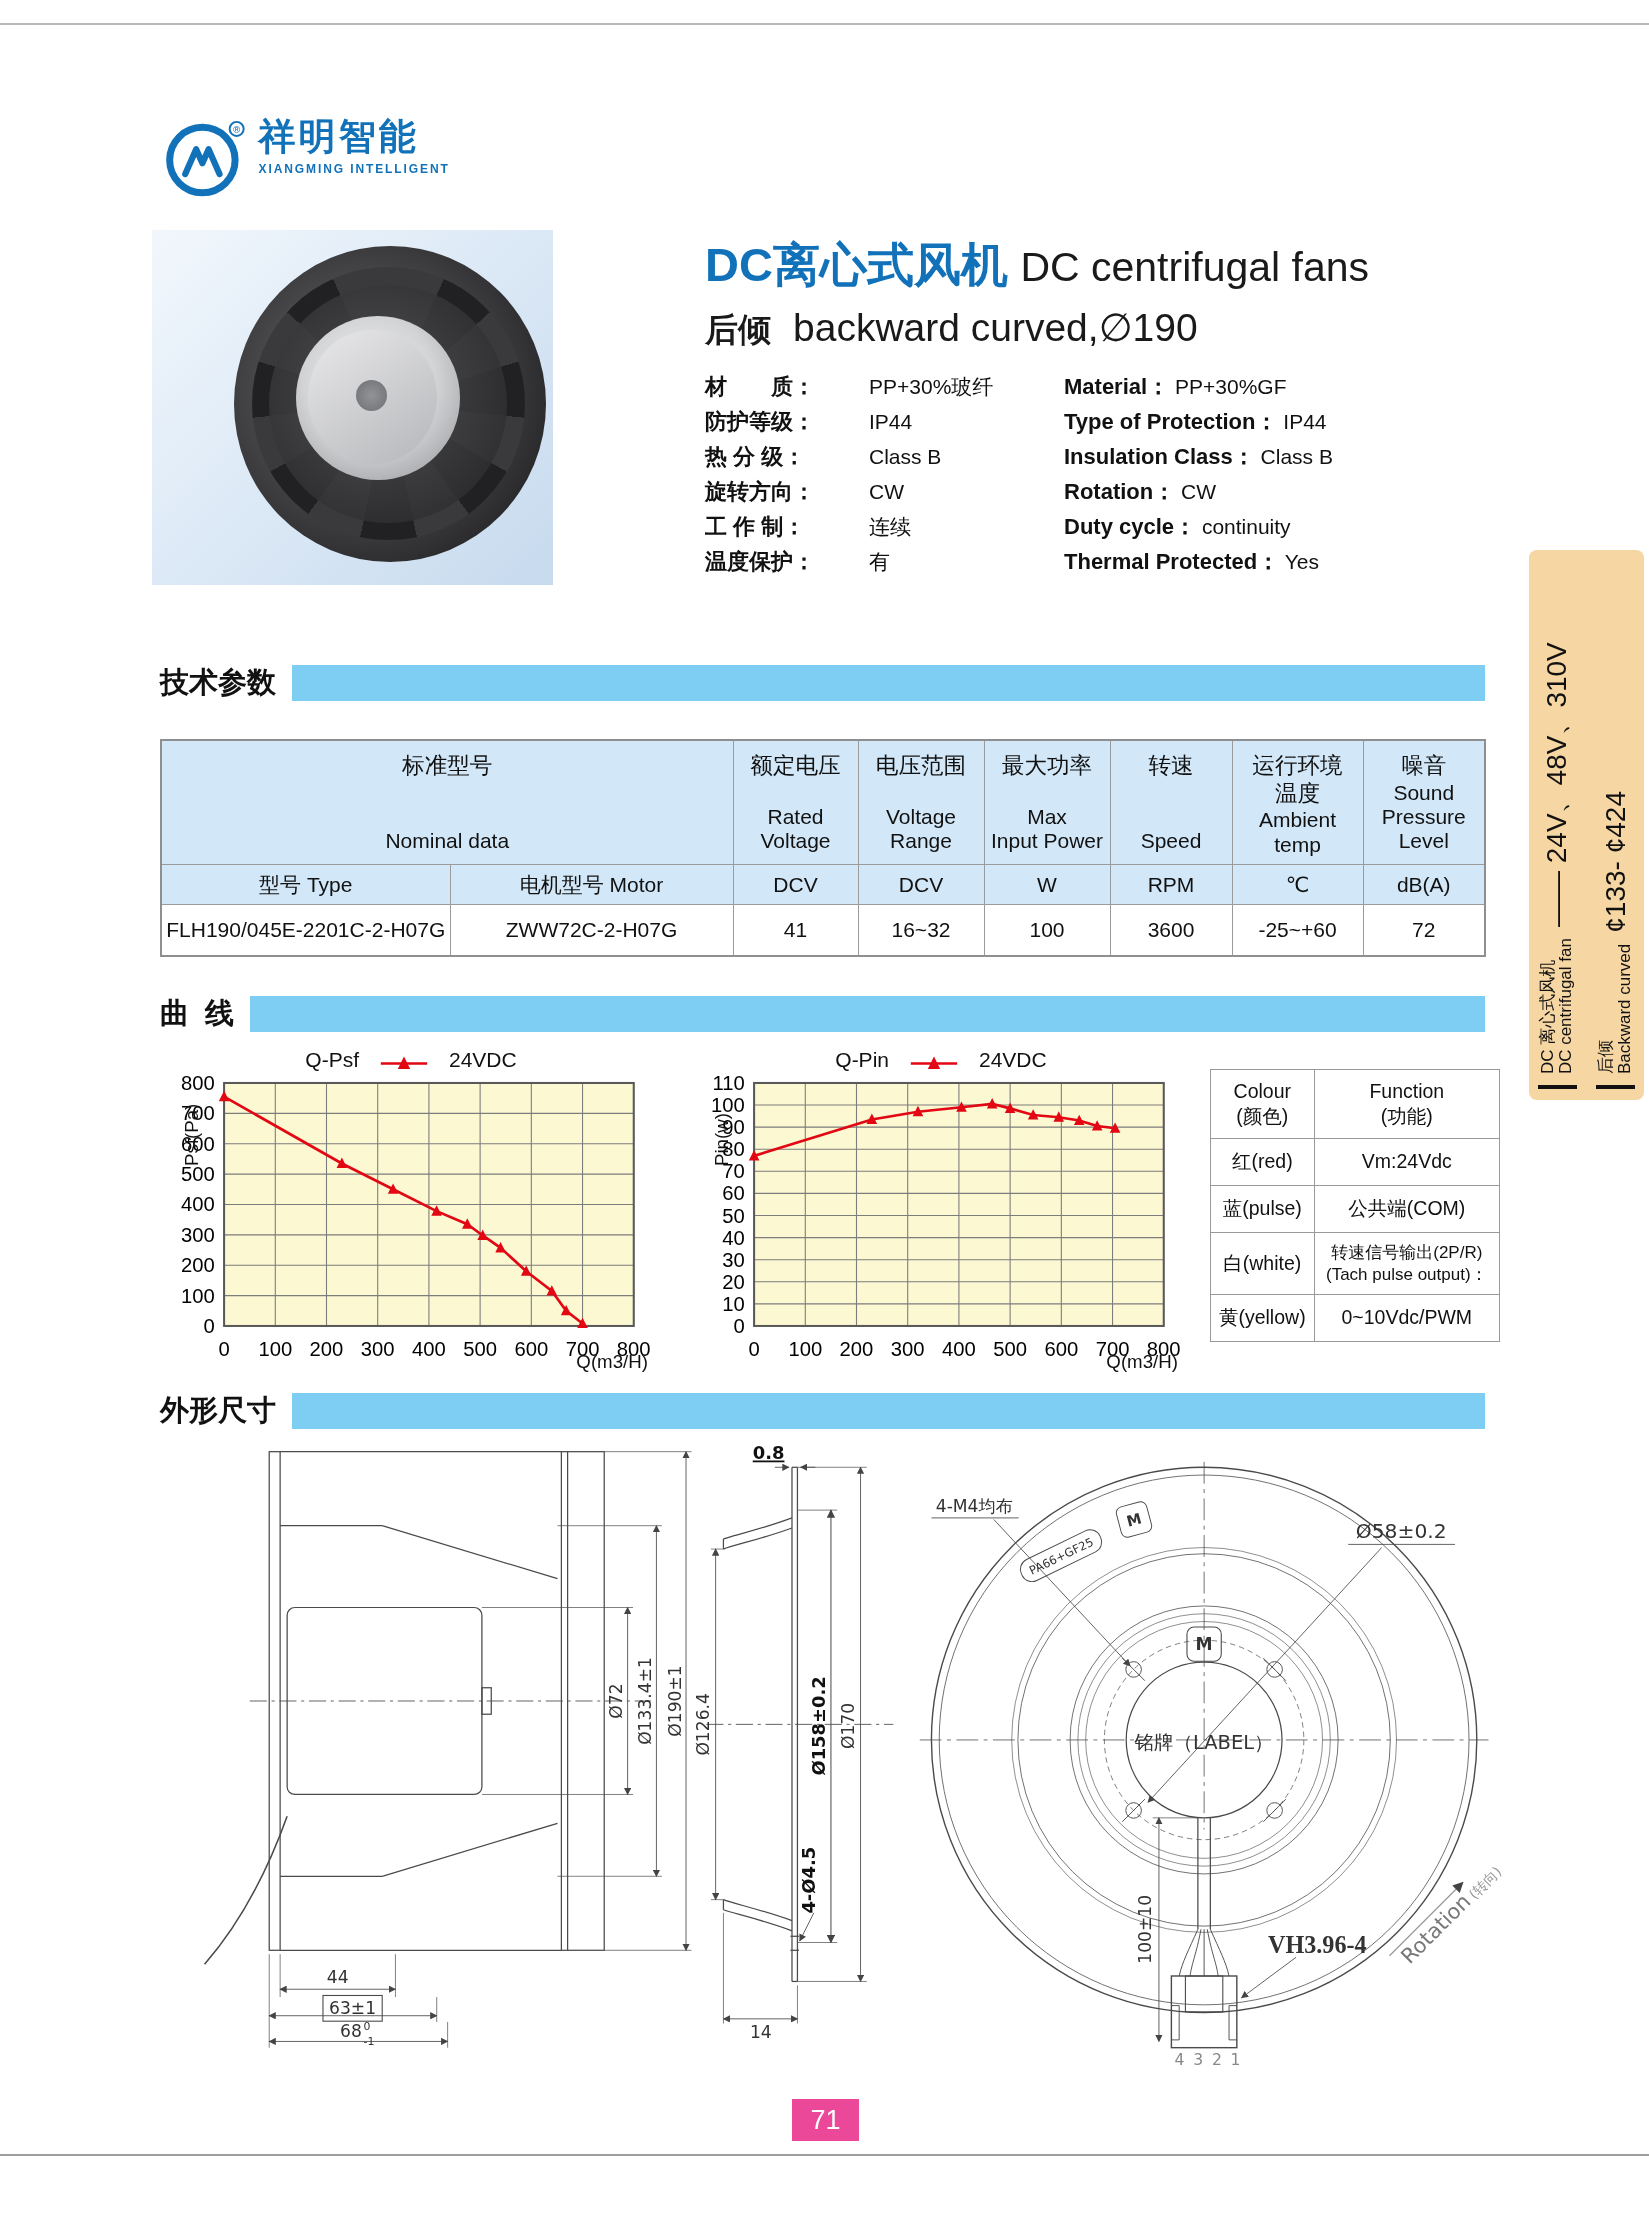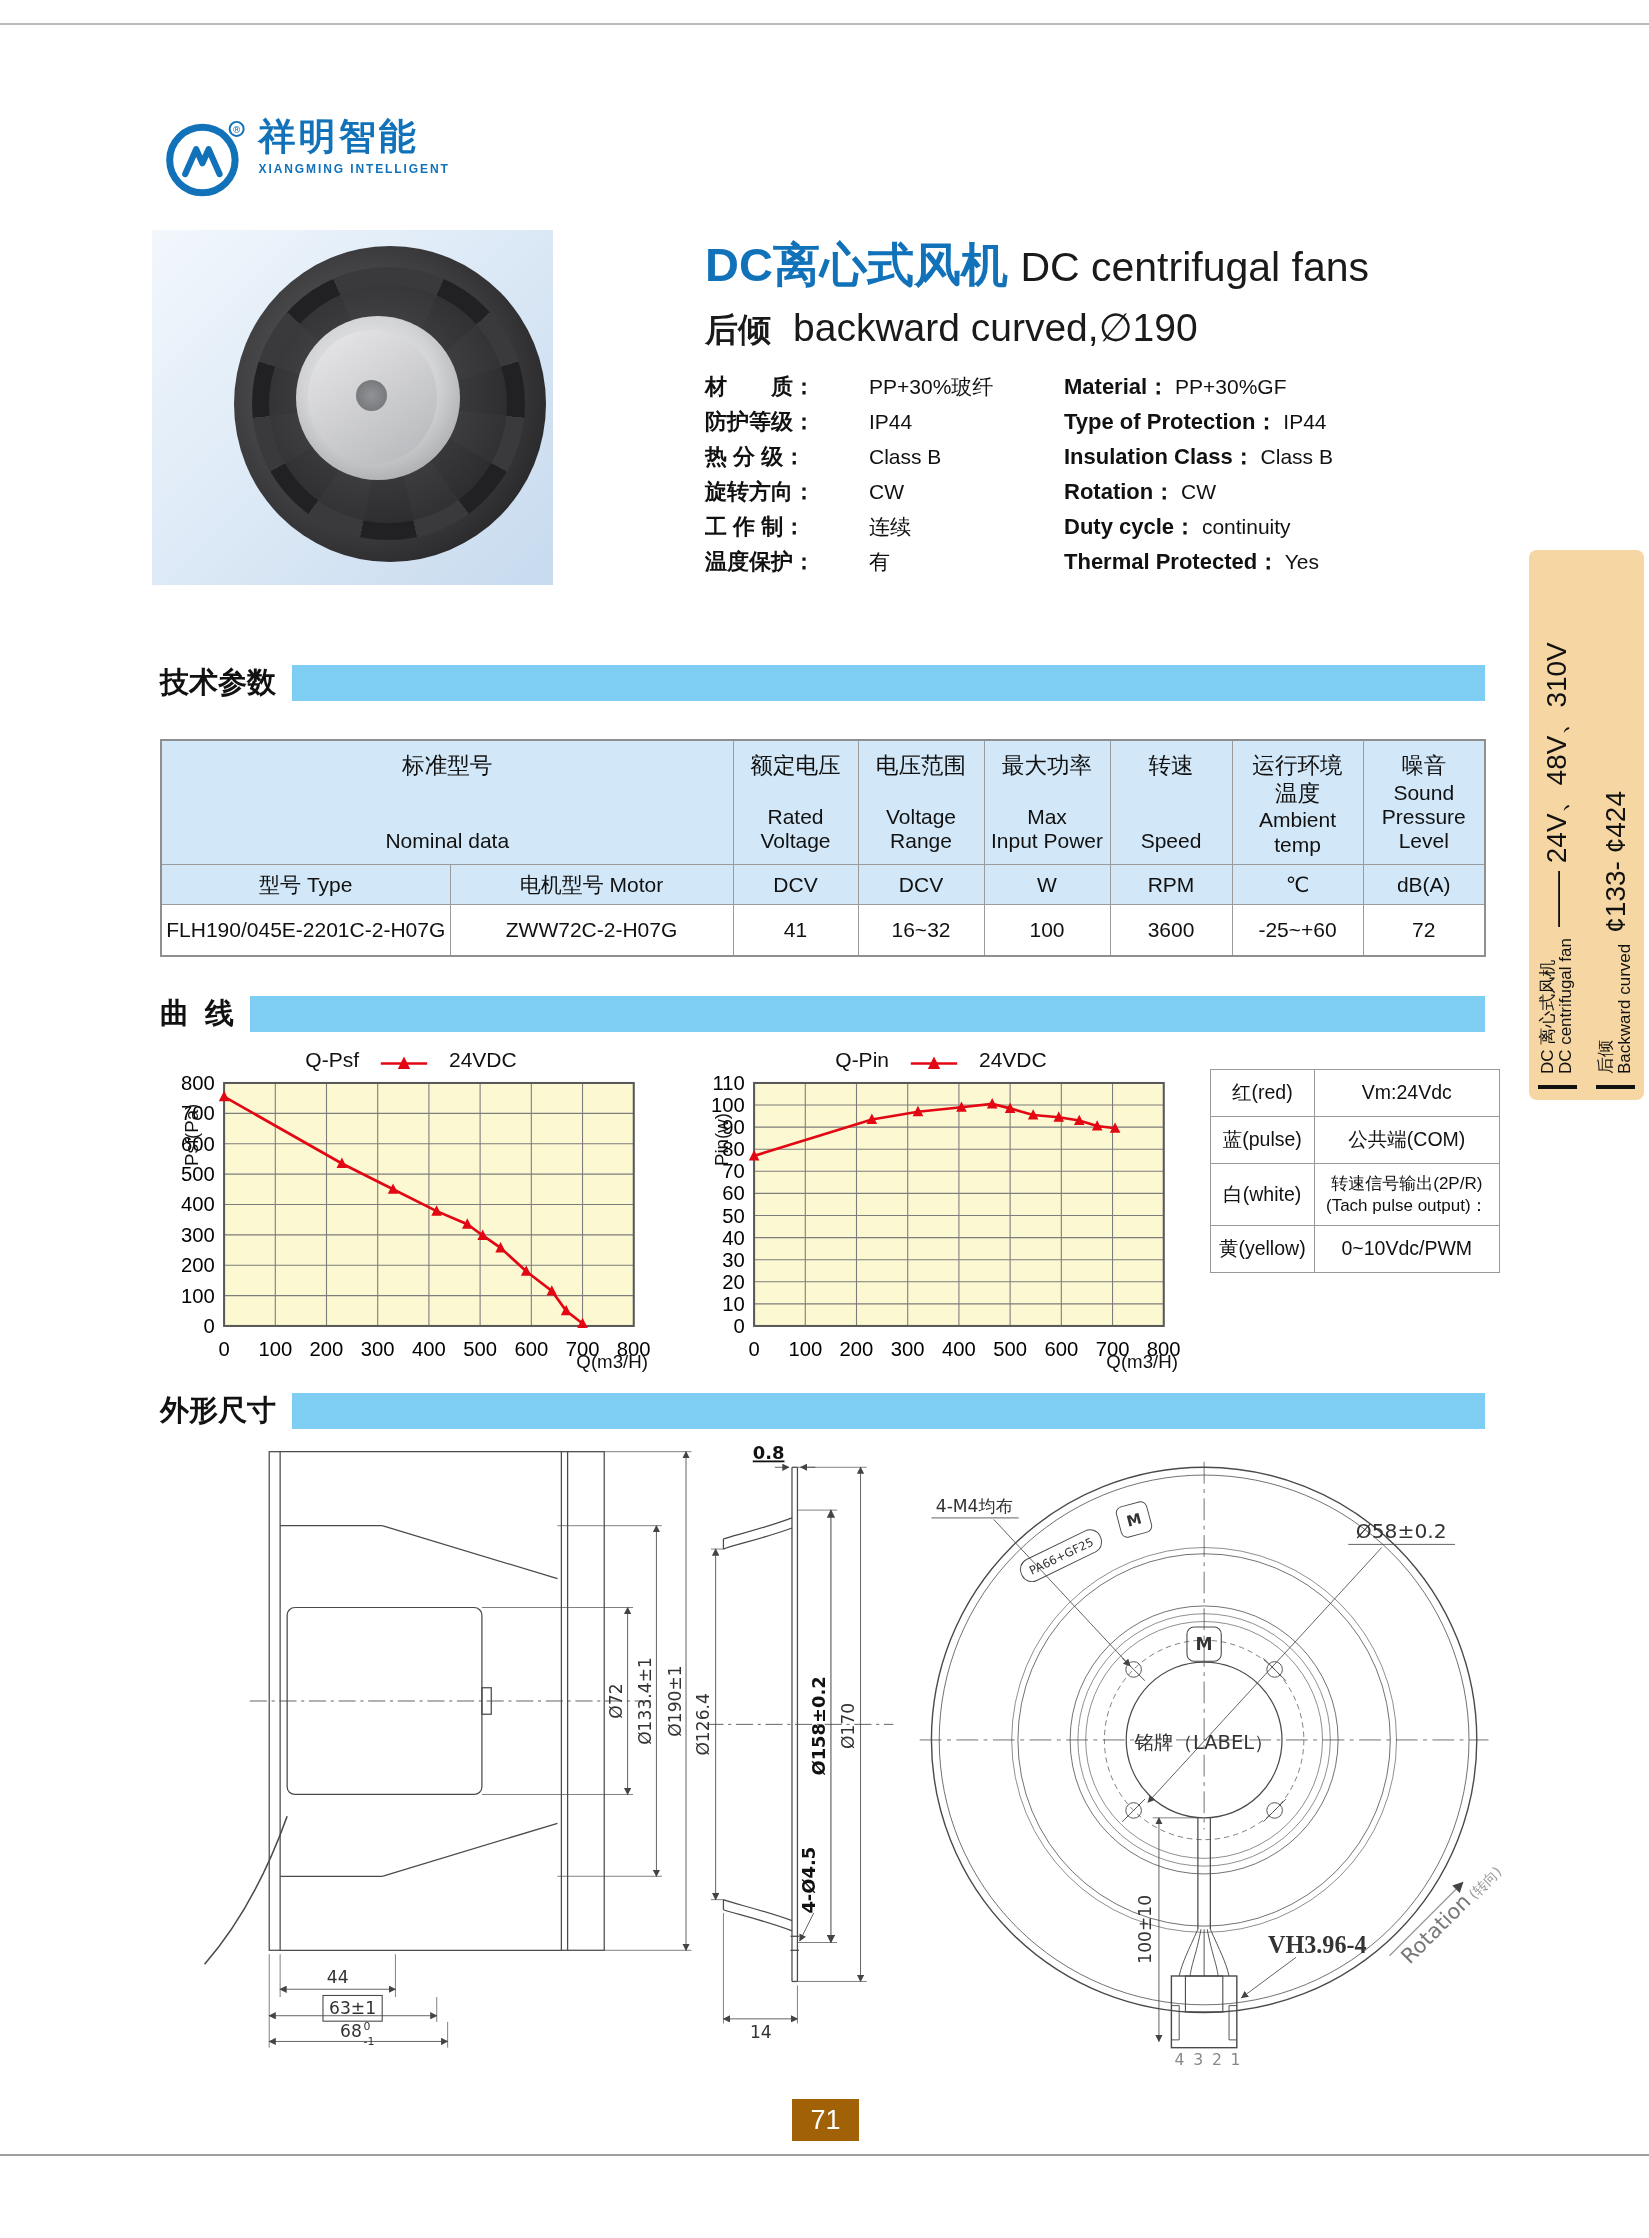--- a/index.html
+++ b/index.html
@@ -67,21 +67,21 @@
   .sidebar{left:1529px;top:550px;width:115px;height:550px;background:#f6d6a2;border-radius:7.8px;}
   .sidebar-inner{position:absolute;left:0;top:0;width:550px;height:115px;
                  transform:rotate(-90deg) translateX(-550px);transform-origin:0 0;
                  display:flex;flex-direction:column;justify-content:center;gap:3.1px;padding-left:11px;box-sizing:border-box;}
   .sb-row{display:flex;align-items:center;gap:11px;height:55px;}
   .sb-bar{width:3.9px;height:39px;background:#111;flex:0 0 auto;}
   .sb-stack{display:flex;flex-direction:column;justify-content:center;line-height:1.1;}
   .sb-stack span{font-size:17px;color:#111;}
   .sb-big{font-size:28px;color:#111;white-space:pre;}
   
-  .badge{left:792px;top:2099px;width:67px;height:42px;background:#a16207;color:#fff;
+  .badge{left:792px;top:2099px;width:67px;height:42px;background:#ec4899;color:#fff;
          font-size:27px;display:flex;align-items:center;justify-content:center;text-align:center;}
 </style>
 </head>
 <body>
 
 <div class="hrule" style="top:23.4px;height:1.6px;"></div>
 <div class="hrule" style="top:2154px;height:2.3px;background:#9e9e9e;"></div>
 
 <div class="abs logo">
   <div style="position:relative;width:81px;height:81px;">
@@ -380,20 +380,26 @@
   <span class="ylabel">Pin(w)</span>
   <span class="xlabel">Q(m3/H)</span>
 </div>
 
 <table class="wire">
   <colgroup>
       <col style="width:104px">
       <col style="width:186px">
     </colgroup>
   <tbody>
+      <tr style="height:69px;">
+    <td>Colour
+(颜色)</td>
+    <td>Function
+(功能)</td>
+  </tr>
   <tr style="height:47px;">
     <td>红(red)</td>
     <td>Vm:24Vdc</td>
   </tr>
   <tr style="height:47px;">
     <td>蓝(pulse)</td>
     <td>公共端(COM)</td>
   </tr>
   <tr style="height:62px;">
     <td>白(white)</td>

